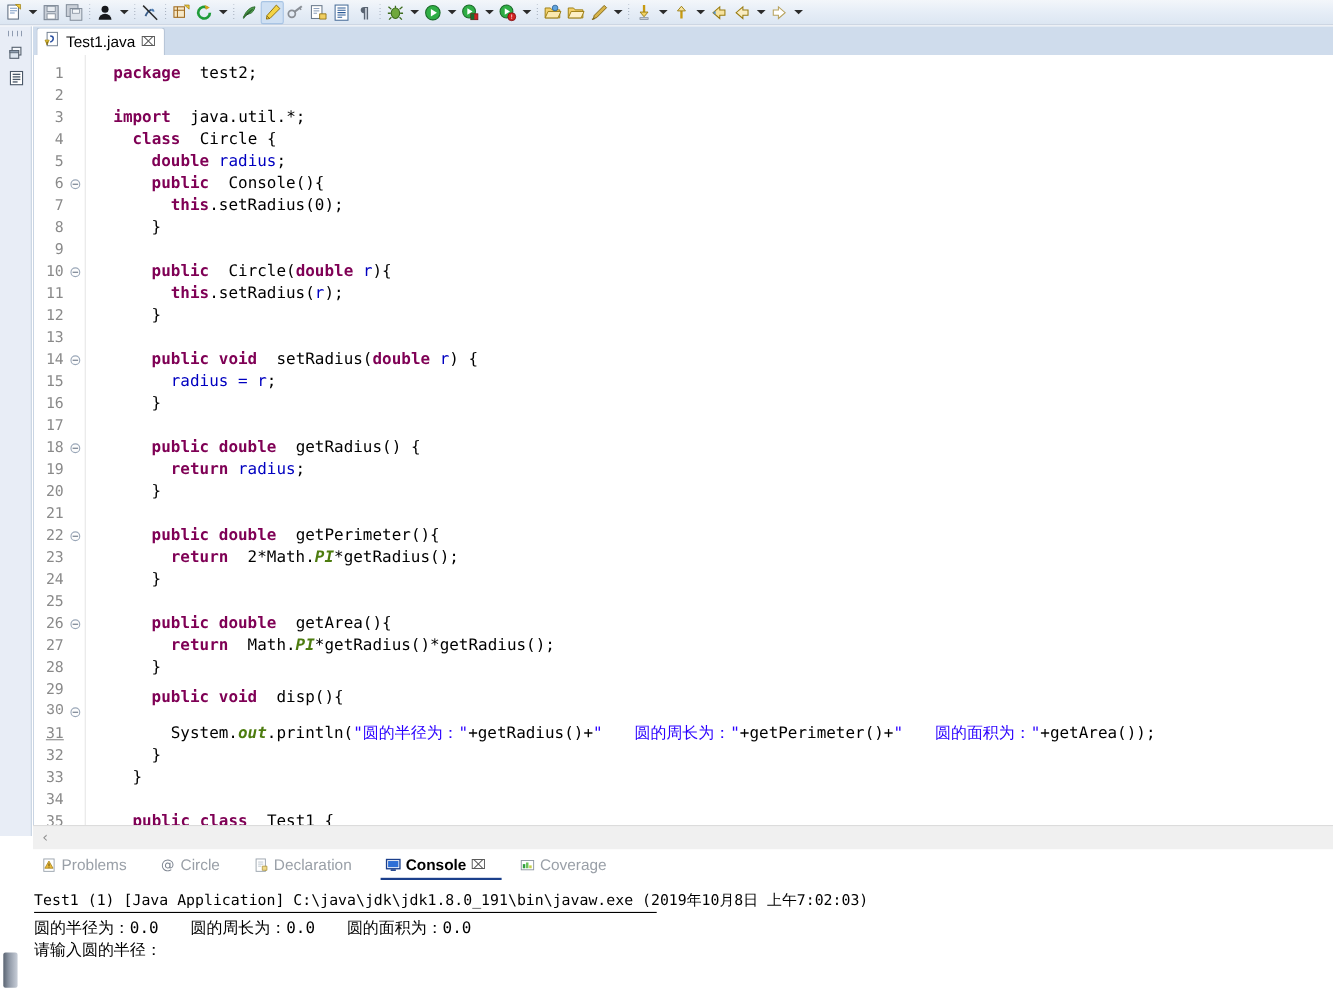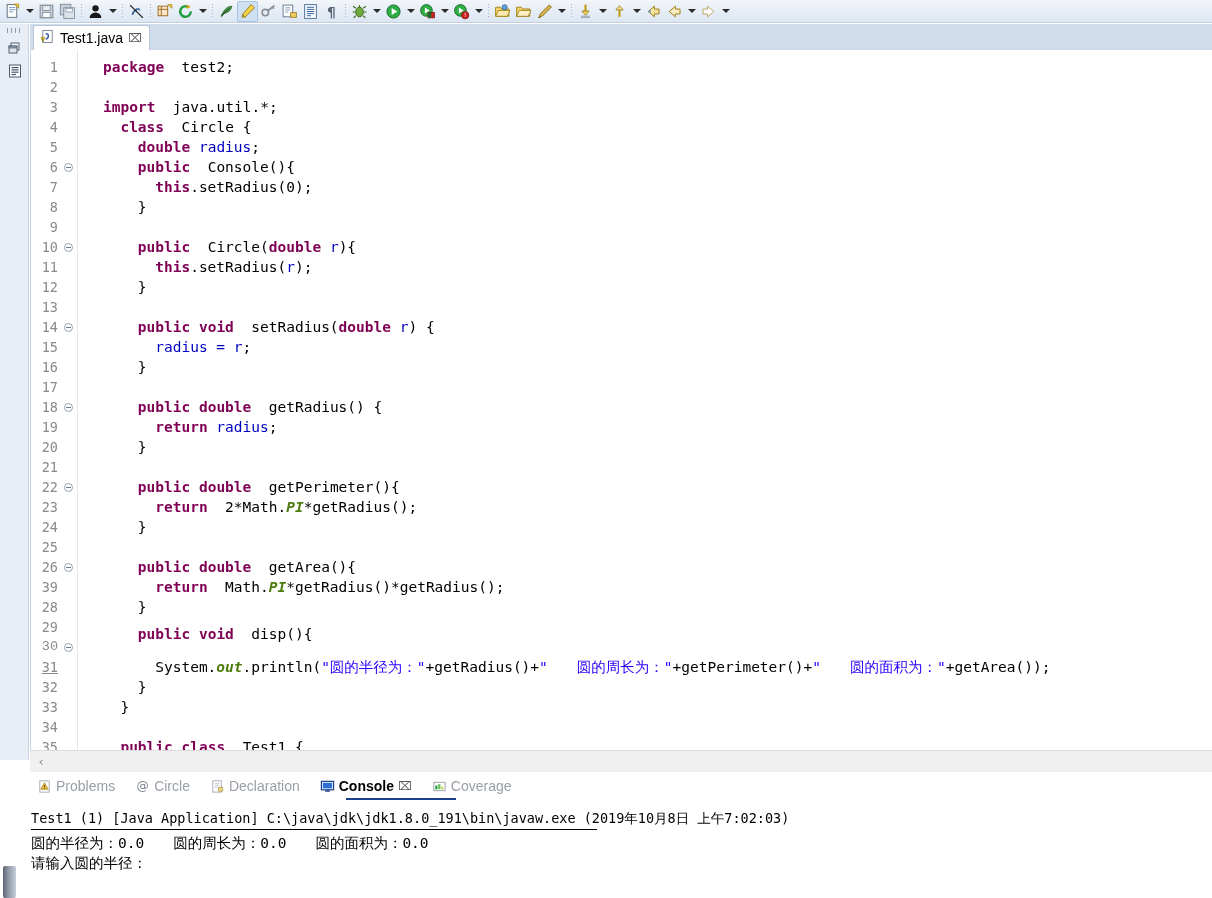--- a/index.html
+++ b/index.html
@@ -175,21 +175,21 @@
   #bottom-panel {
     position: absolute; left: 0; top: 773px;
     width: 1212px; height: 125px;
     background: #ffffff;
   }
   #panel-tabbar {
     position: absolute; left: 30px; top: 0;
     width: 1182px; height: 26px;
     background: #ffffff;
     display: flex; align-items: center;
-    gap: 6px;
+    gap: 16px;
   }
   .ptab {
     display: flex; align-items: center; gap: 4px;
     height: 24px; padding: 0 7px;
     font-size: 14px;
     color: #9aa0a8;
   }
   .ptab.active { color: #000; font-weight: bold; }
   .ptab .ptab-close { font-size: 12px; color: #5a5a5a; font-weight: normal;
                       font-family: "DejaVu Sans", sans-serif; }
@@ -540,21 +540,21 @@
       <div class="fold" style="top: 427px;">
         <i></i>
       </div>
       <div class="lnum" style="top: 447px;">23</div>
       <div class="lnum" style="top: 467px; margin-left: 40px;">24</div>
       <div class="lnum" style="top: 487px;">25</div>
       <div class="lnum" style="top: 507px;">26</div>
       <div class="fold" style="top: 507px;">
         <i></i>
       </div>
-      <div class="lnum" style="top: 527px;">39</div>
+      <div class="lnum" style="top: 527px;">27</div>
       <div class="lnum" style="top: 547px;">28</div>
       <div class="lnum" style="top: 567px;">29</div>
       <div class="lnum" style="top: 587px; font-family: Liberation Mono, monospace;">30</div>
       <div class="fold" style="top: 587px;">
         <i></i>
       </div>
       <div class="lnum" style="top: 607px; text-decoration: underline;">31</div>
       <div class="lnum" style="top: 627px;">32</div>
       <div class="lnum" style="top: 647px;">33</div>
       <div class="lnum" style="top: 667px;">34</div>

